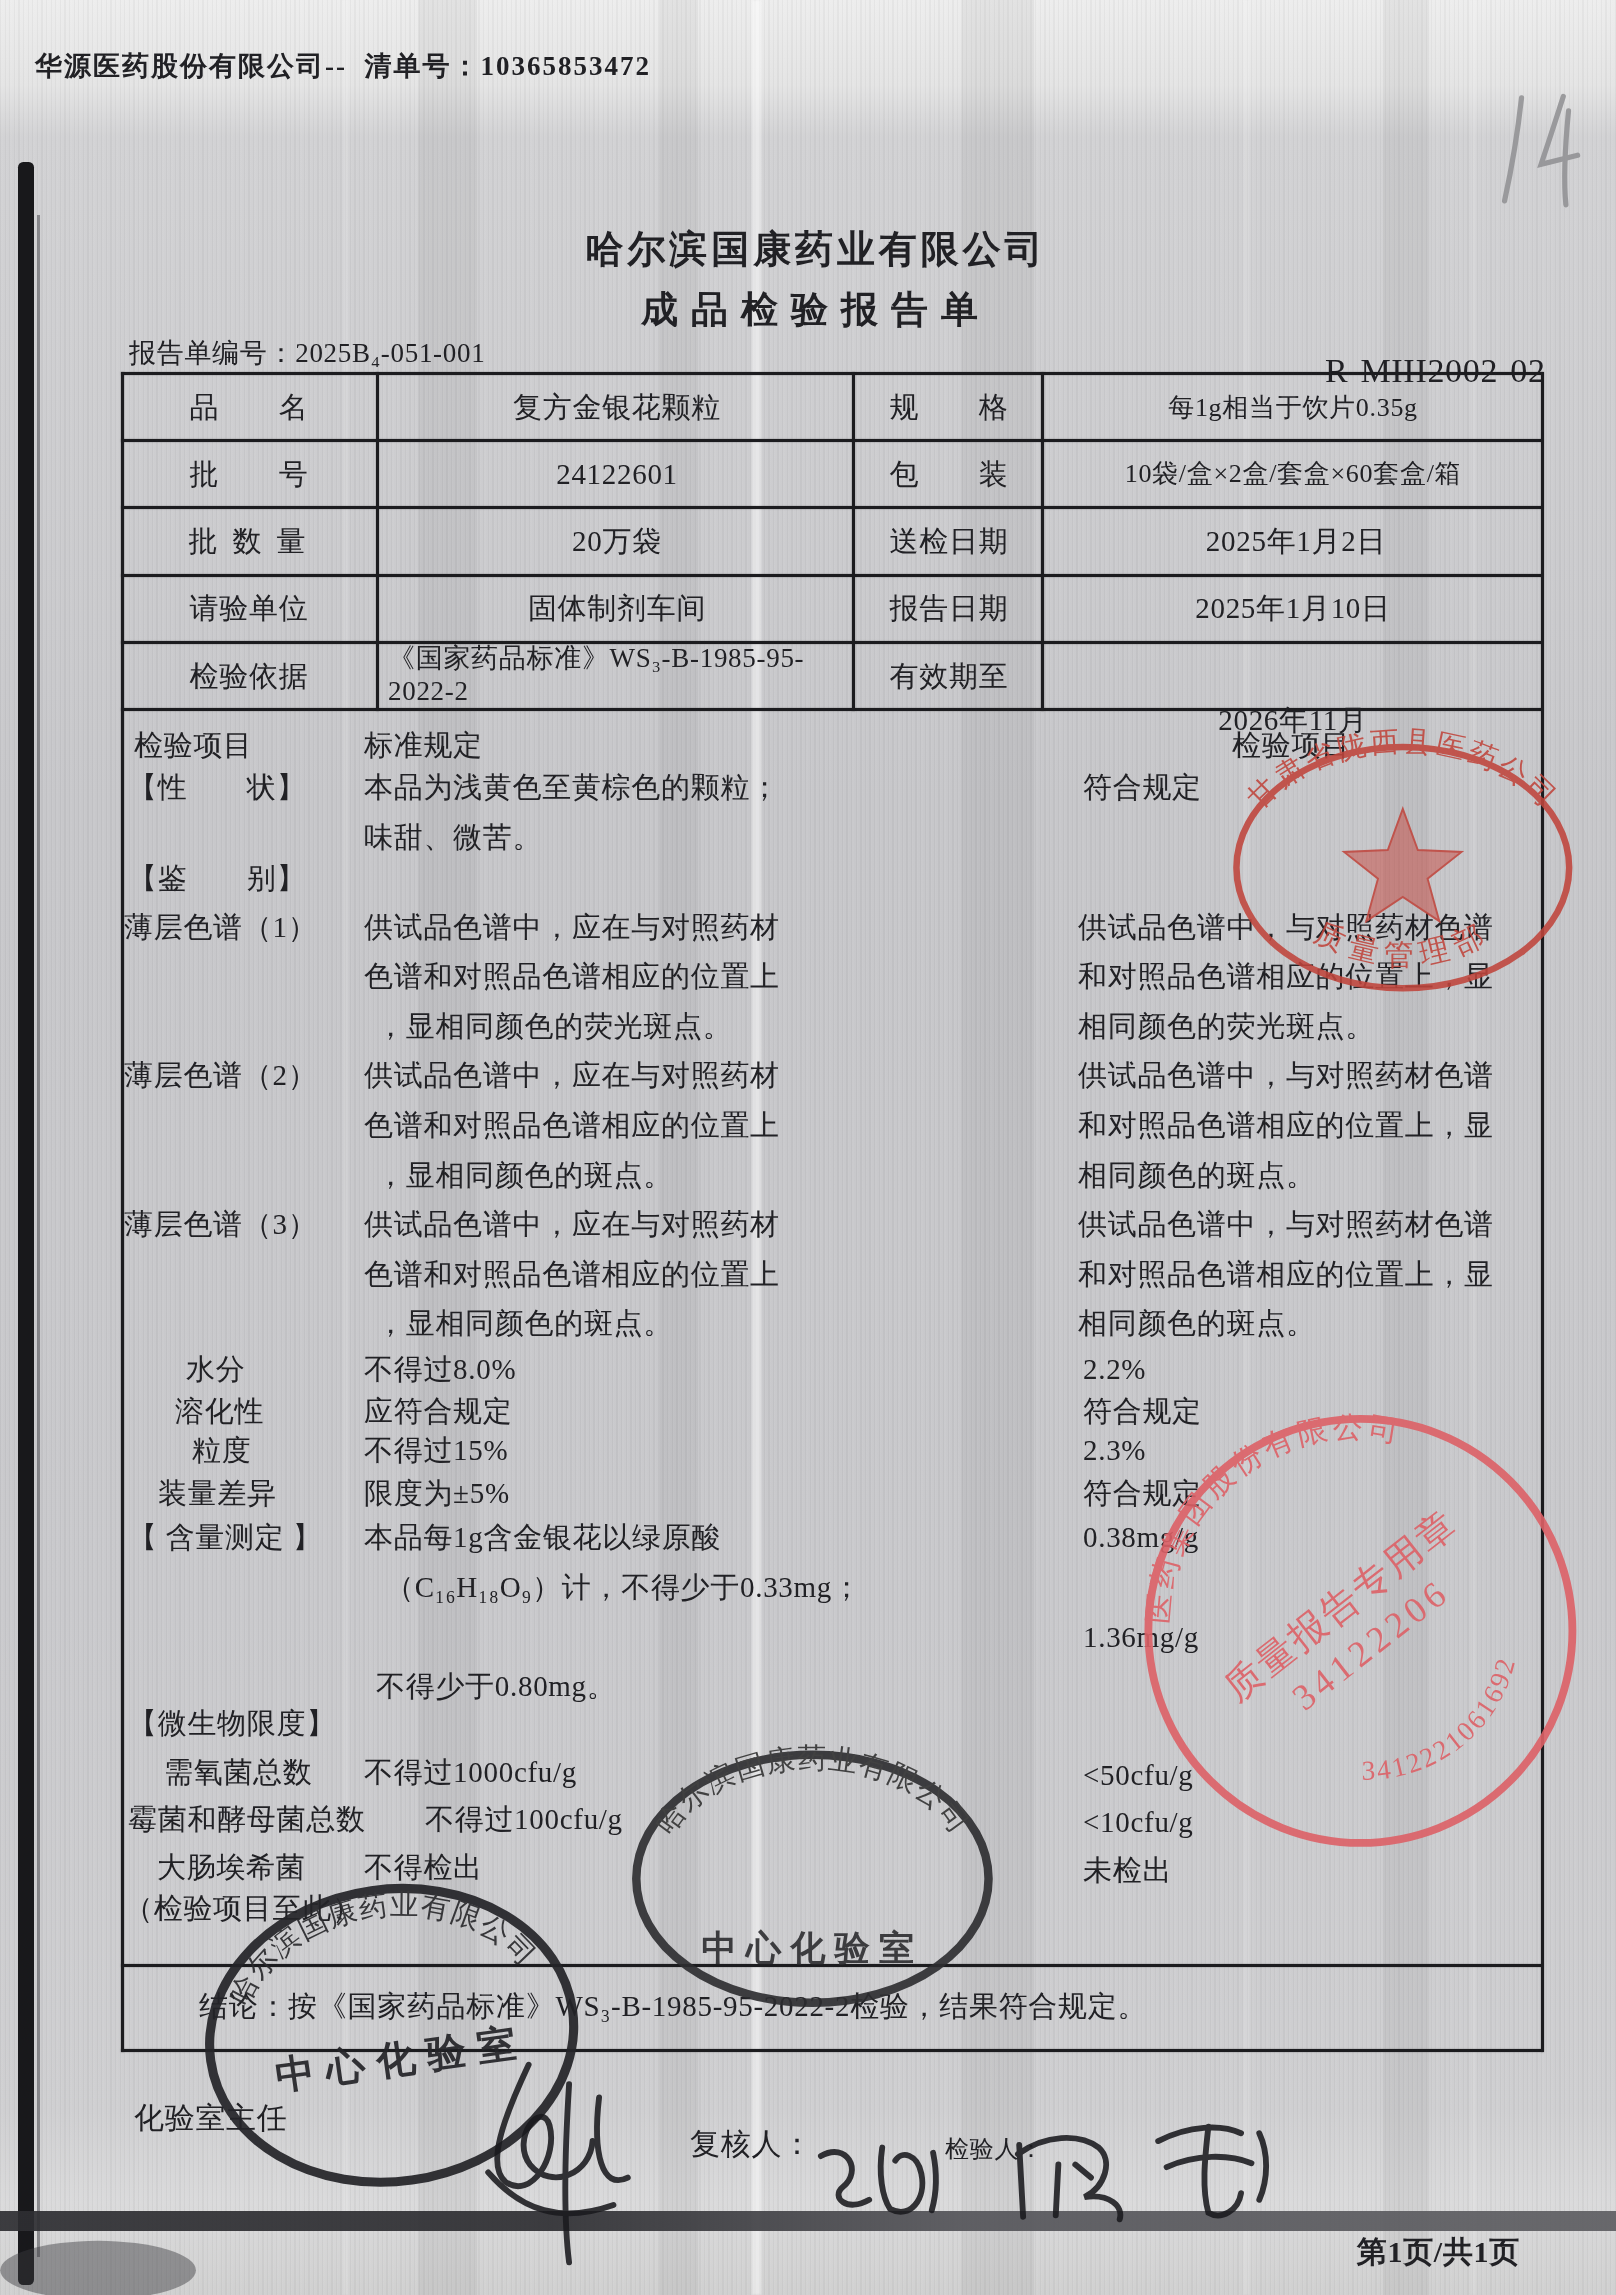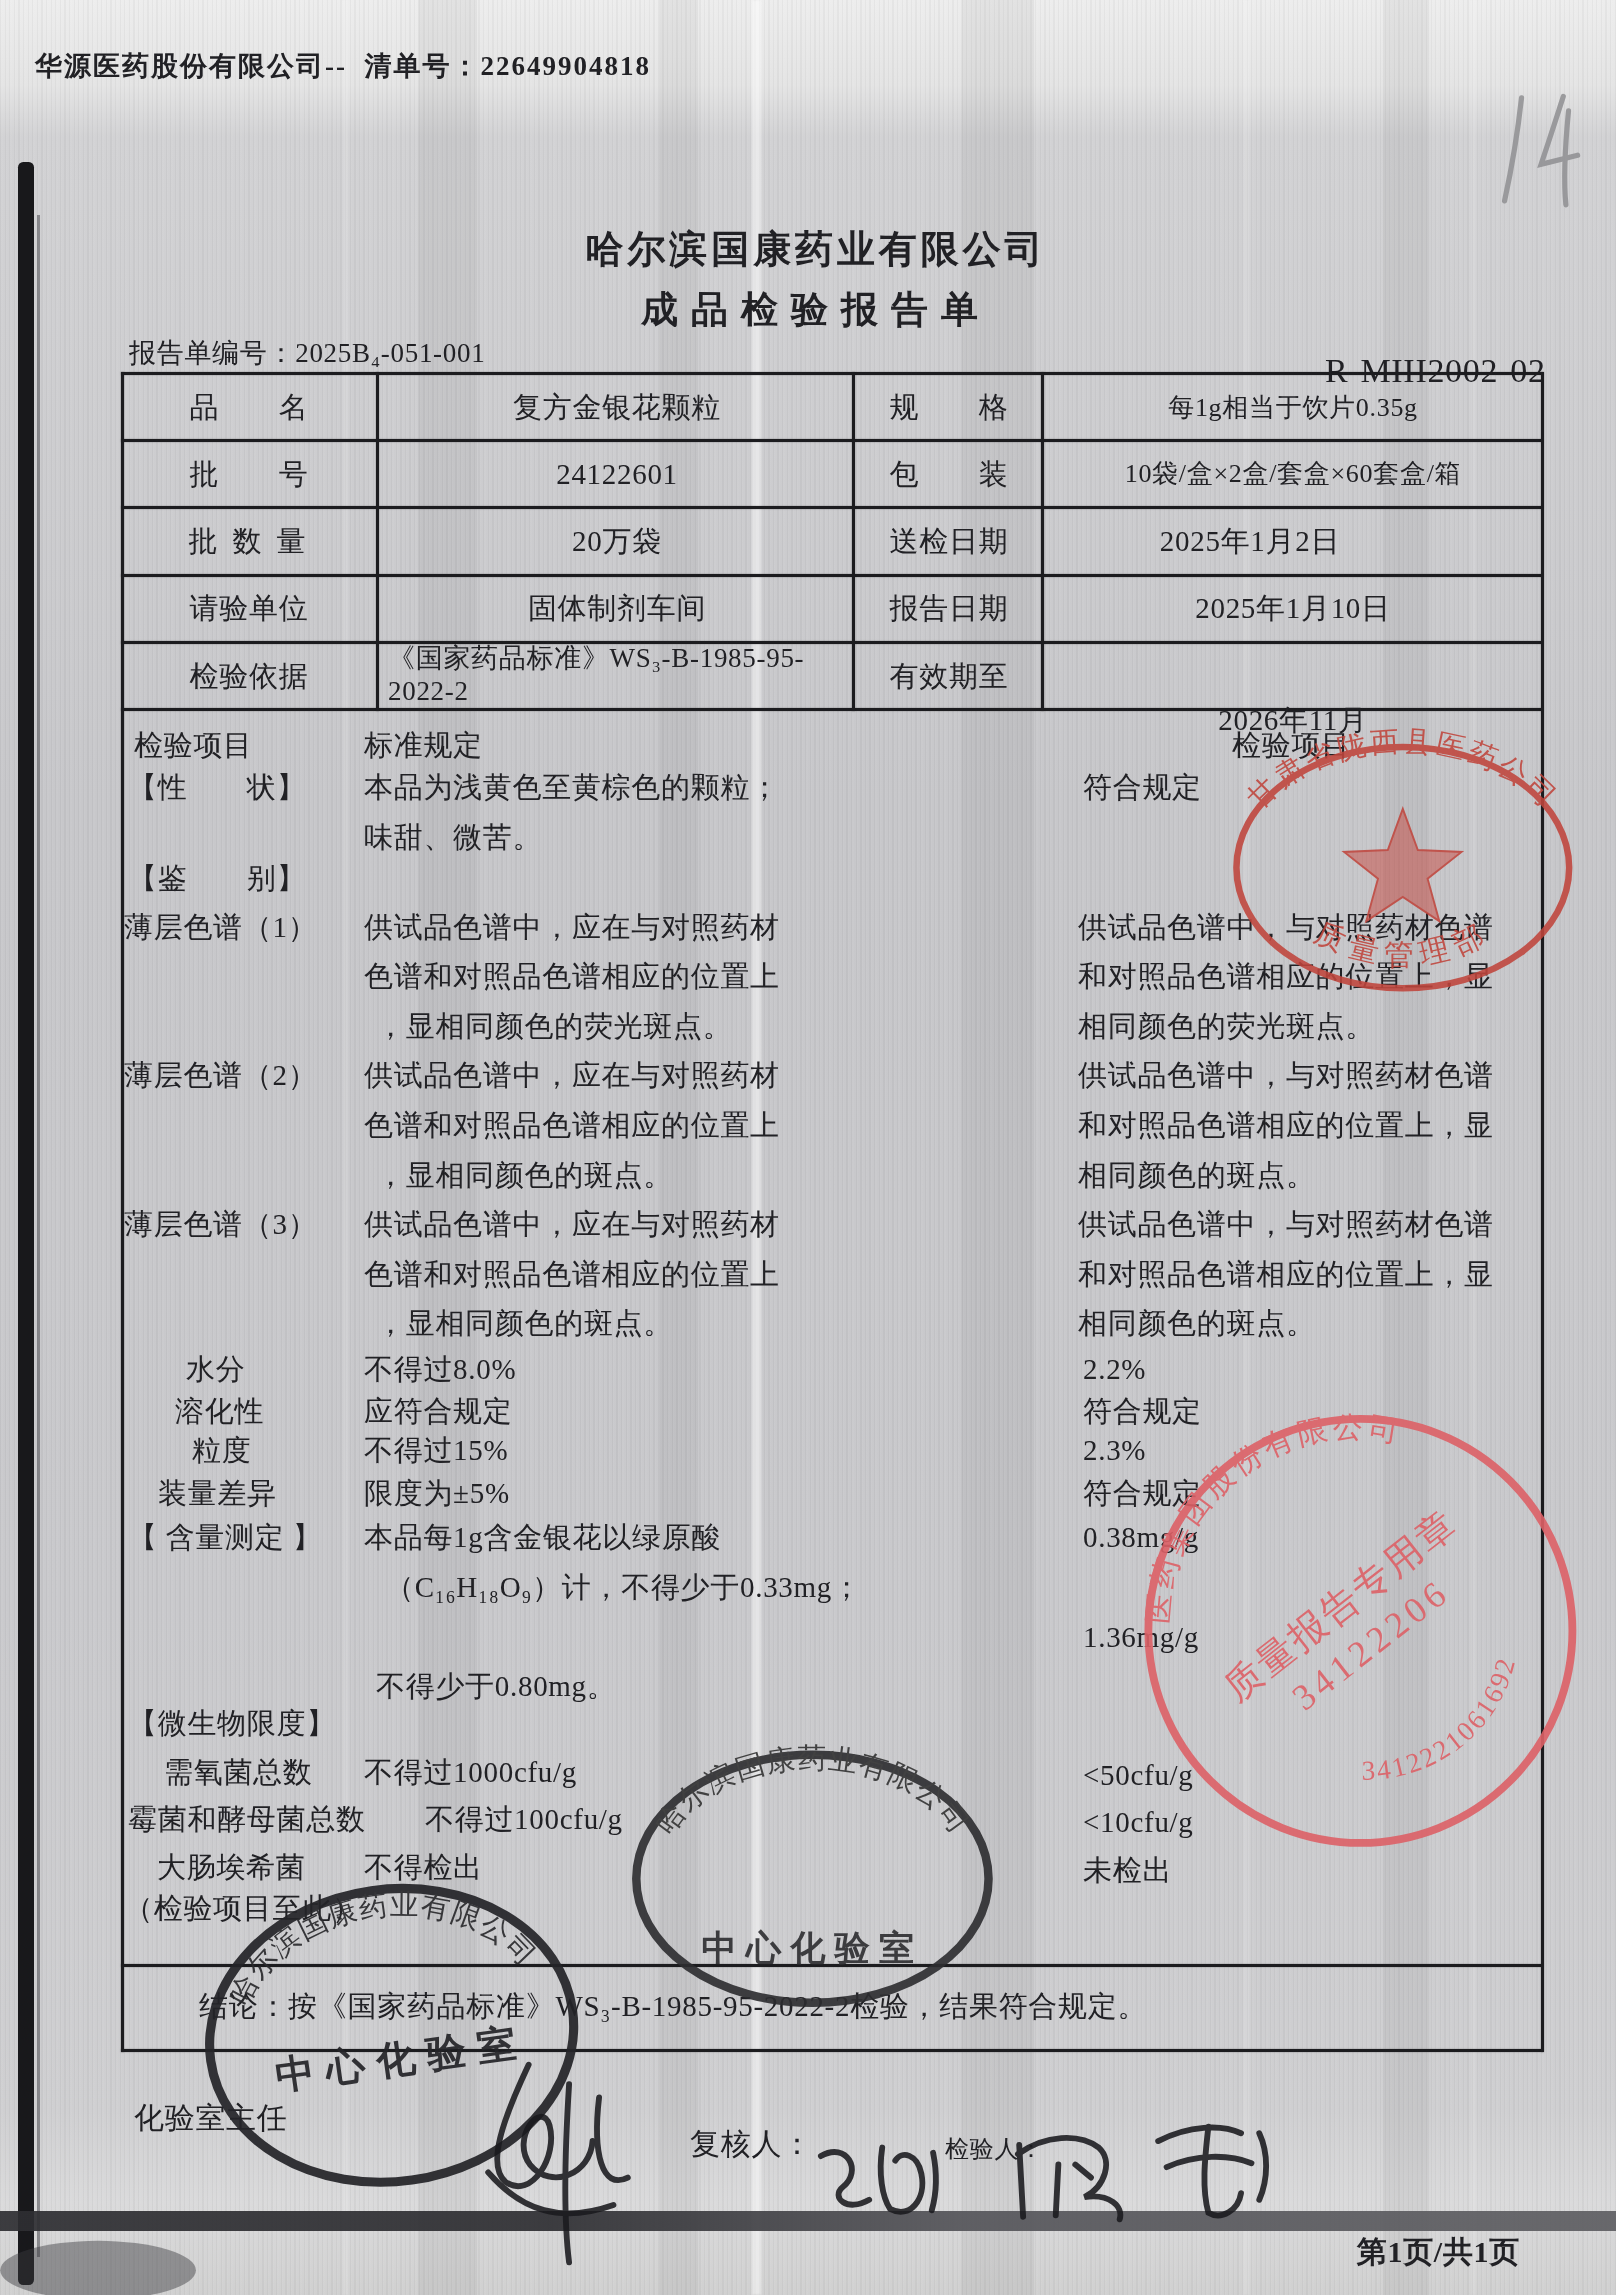--- a/index.html
+++ b/index.html
@@ -32,21 +32,21 @@
   <div class="shade" style="left:962px;width:72px;"></div>
   <div class="shade" style="left:1383px;width:46px;"></div>
   <div class="streak" style="left:752px;width:9px;"></div>
   <div class="streak" style="left:343px;width:5.2px;opacity:.35;"></div>
   <div class="streak" style="left:1243px;width:6.5px;opacity:.3;"></div>
   <div class="streak" style="left:1471px;width:5.2px;opacity:.25;"></div>
   <div class="lstreak"></div>
   <div class="lstreak2"></div>
   <div class="band"></div>
 
-  <div class="t b" style="left:35px;top:51px;font-size:27px;letter-spacing:2px;">华源医药股份有限公司--  清单号：22649904818</div>
+  <div class="t b" style="left:35px;top:51px;font-size:27px;letter-spacing:2px;">华源医药股份有限公司--  清单号：10365853472</div>
   <div class="t b c" style="left:816px;top:227px;font-size:38px;letter-spacing:3.9px;">哈尔滨国康药业有限公司</div>
   <div class="t b c" style="left:816px;top:288px;font-size:37px;letter-spacing:13px;">成品检验报告单</div>
   <div class="t" style="left:129px;top:338px;font-size:27px;"><span>报告单编号：</span><span>2025B₄-051-001</span></div>
   <div class="t" style="left:1325px;top:351px;font-size:34px;">R-MIII2002-02</div>
 
   <div class="ln" style="left:121px;top:372px;width:1422px;height:2.6px;"></div>
   <div class="ln" style="left:121px;top:439px;width:1422px;height:2.6px;"></div>
   <div class="ln" style="left:121px;top:506px;width:1422px;height:2.6px;"></div>
   <div class="ln" style="left:121px;top:574px;width:1422px;height:2.6px;"></div>
   <div class="ln" style="left:121px;top:641px;width:1422px;height:2.6px;"></div>
@@ -65,21 +65,21 @@
   <div class="t c" style="left:1293px;top:393px;font-size:26px;">每1g相当于饮片0.35g</div>
 
   <div class="t c" style="left:249px;top:457px;">批　　号</div>
   <div class="t c" style="left:617px;top:457px;">24122601</div>
   <div class="t c" style="left:949px;top:457px;">包　　装</div>
   <div class="t c" style="left:1293px;top:459px;font-size:26px;">10袋/盒×2盒/套盒×60套盒/箱</div>
 
   <div class="t c" style="left:249px;top:524px;letter-spacing:3.9px;">批 数 量</div>
   <div class="t c" style="left:617px;top:524px;">20万袋</div>
   <div class="t c" style="left:949px;top:524px;">送检日期</div>
-  <div class="t c" style="left:1250px;top:524px;text-align:right;">2025年1月2日</div>
+  <div class="t c" style="left:1296px;top:524px;text-align:right;">2025年1月2日</div>
 
   <div class="t c" style="left:249px;top:591px;">请验单位</div>
   <div class="t c" style="left:617px;top:591px;">固体制剂车间</div>
   <div class="t c" style="left:949px;top:591px;">报告日期</div>
   <div class="t c" style="left:1293px;top:591px;">2025年1月10日</div>
 
   <div class="t c" style="left:249px;top:659px;">检验依据</div>
   <div class="t" style="left:388px;top:642px;font-size:27px;line-height:1.22;">《国家药品标准》WS₃-B-1985-95-
 2022-2</div>
   <div class="t c" style="left:949px;top:659px;">有效期至</div>

